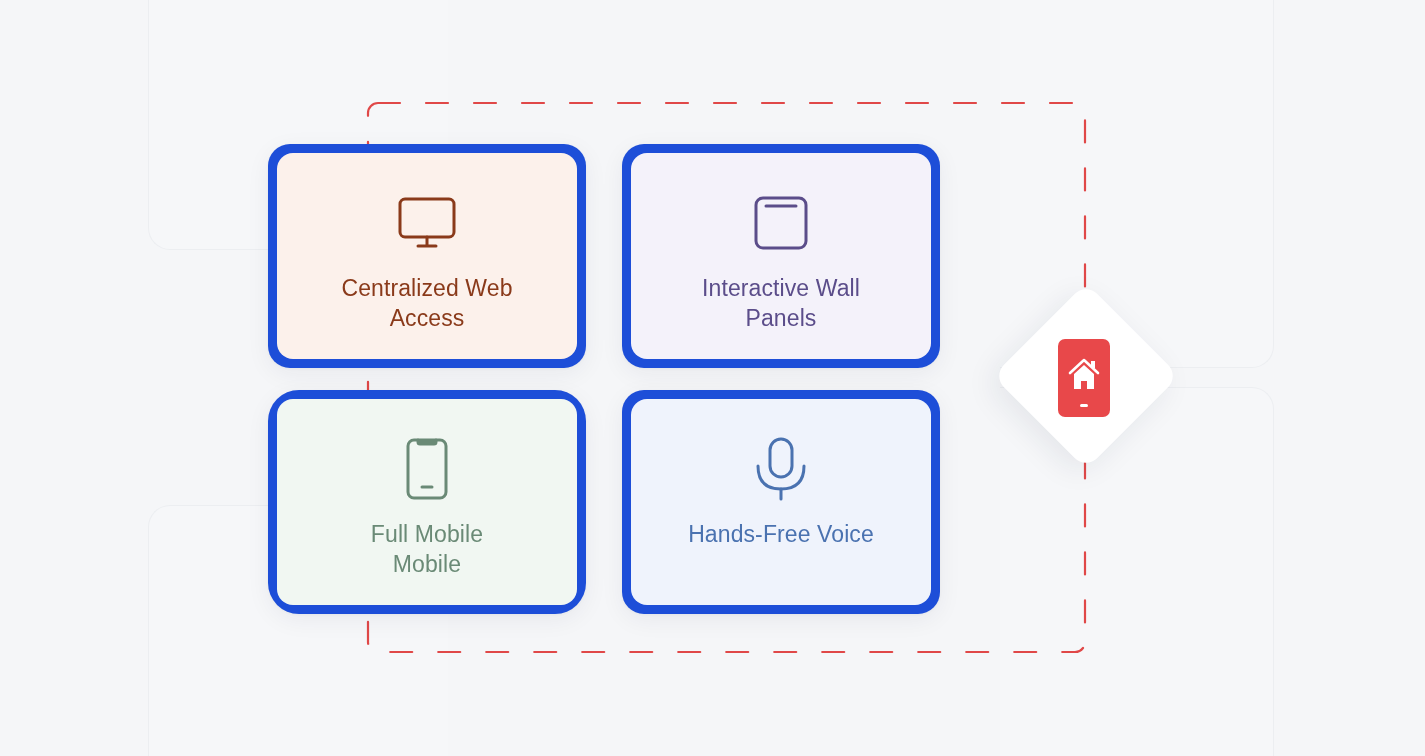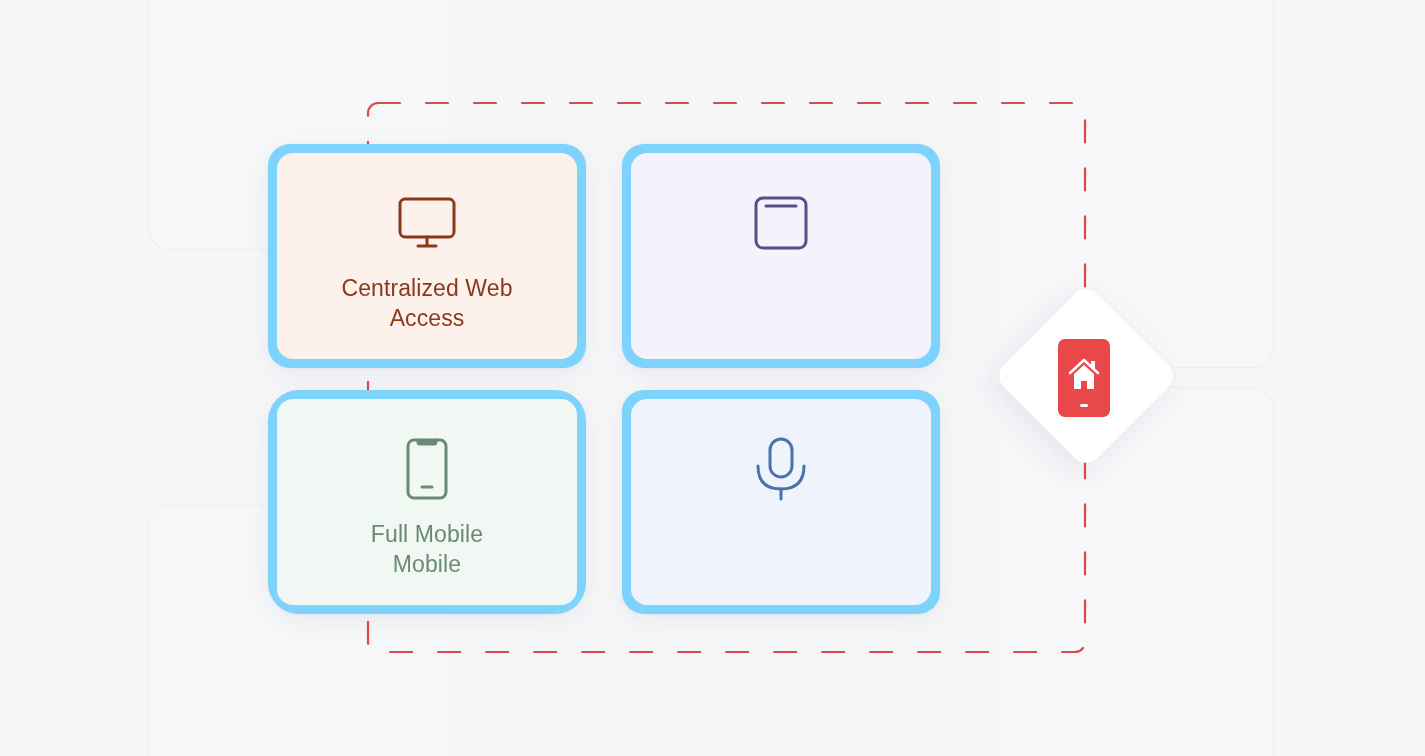--- a/index.html
+++ b/index.html
@@ -23,21 +23,21 @@
 
     
     .dash-frame {
       position: absolute; left: 367px; top: 102px; width: 719px; height: 551px;
     }
     .dash-frame svg { position: absolute; left: 0; top: 0; overflow: visible; }
 
     
     .card {
       position: absolute; width: 318px; height: 224px;
-      background: #7dd3fc; border-radius: 22px; padding: 9px;
+      background: #1d4ed8; border-radius: 22px; padding: 9px;
       box-shadow: 0 6px 24px rgba(30, 40, 60, 0.06), 0 1px 3px rgba(30,40,60,0.04);
     }
     .card-inner {
       width: 100%; height: 100%; border-radius: 16px;
       display: flex; flex-direction: column; align-items: center; justify-content: flex-start;
       padding-top: 38px;
     }
     .card-icon { width: 64px; height: 64px; display: flex; align-items: center; justify-content: center; }
     .card-label {
       margin-top: 18px; text-align: center; font-size: 23px; line-height: 30px;
@@ -94,20 +94,24 @@
   </div>
 
   <div class="card card-2">
     <div class="card-inner" id="card-inner-1" style="background: rgb(244, 242, 250);">
       <div class="card-icon">
         <svg width="60" height="60" viewBox="0 0 60 60" fill="none" stroke="#5b4d8a" stroke-width="3" stroke-linecap="round" stroke-linejoin="round">
           <rect x="5" y="5" width="50" height="50" rx="7"></rect>
           <line x1="15" y1="13" x2="45" y2="13"></line>
         </svg>
       </div>
+      <div class="card-label" id="card-label-1" style="color: rgb(91, 77, 138);">
+        <span>Interactive Wall</span>
+        <span>Panels</span>
+      </div>
     </div>
   </div>
 
   <div class="card card-3">
     <div class="card-inner" id="card-inner-2" style="background: rgb(241, 247, 242);">
       <div class="card-icon">
         <svg width="48" height="64" viewBox="0 0 48 64" fill="none" stroke="#6a8a76" stroke-width="3" stroke-linecap="round" stroke-linejoin="round">
           <rect x="5" y="3" width="38" height="58" rx="6"></rect>
           <path d="M15 3 L15 5 Q15 7 17 7 L31 7 Q33 7 33 5 L33 3" fill="#6a8a76"></path>
           <line x1="19" y1="50" x2="29" y2="50"></line>
@@ -123,20 +127,21 @@
   <div class="card card-4">
     <div class="card-inner" id="card-inner-3" style="background: rgb(239, 243, 252);">
       <div class="card-icon">
         <svg width="56" height="66" viewBox="0 0 56 66" fill="none" stroke="#4a72b0" stroke-width="3" stroke-linecap="round" stroke-linejoin="round">
           <rect x="17" y="3" width="22" height="38" rx="11"></rect>
           <path d="M5 30 Q5 53 28 53 Q51 53 51 30"></path>
           <line x1="28" y1="53" x2="28" y2="63"></line>
         </svg>
       </div>
       <div class="card-label" id="card-label-3" style="color: rgb(74, 114, 176);">
+        <span>Hands-Free Voice</span>
       </div>
     </div>
   </div>
 
   <div class="hub"></div>
   <div class="hub-phone" id="hub-phone">
     <svg width="52" height="78" viewBox="0 0 52 78">
       <rect x="0" y="0" width="52" height="78" rx="7" id="hub-phone-bg" fill="#e8484a"></rect>
 
       <path d="M12 34 L26 21 L40 34" fill="none" stroke="#ffffff" stroke-width="2.6" stroke-linecap="round" stroke-linejoin="round"></path>

